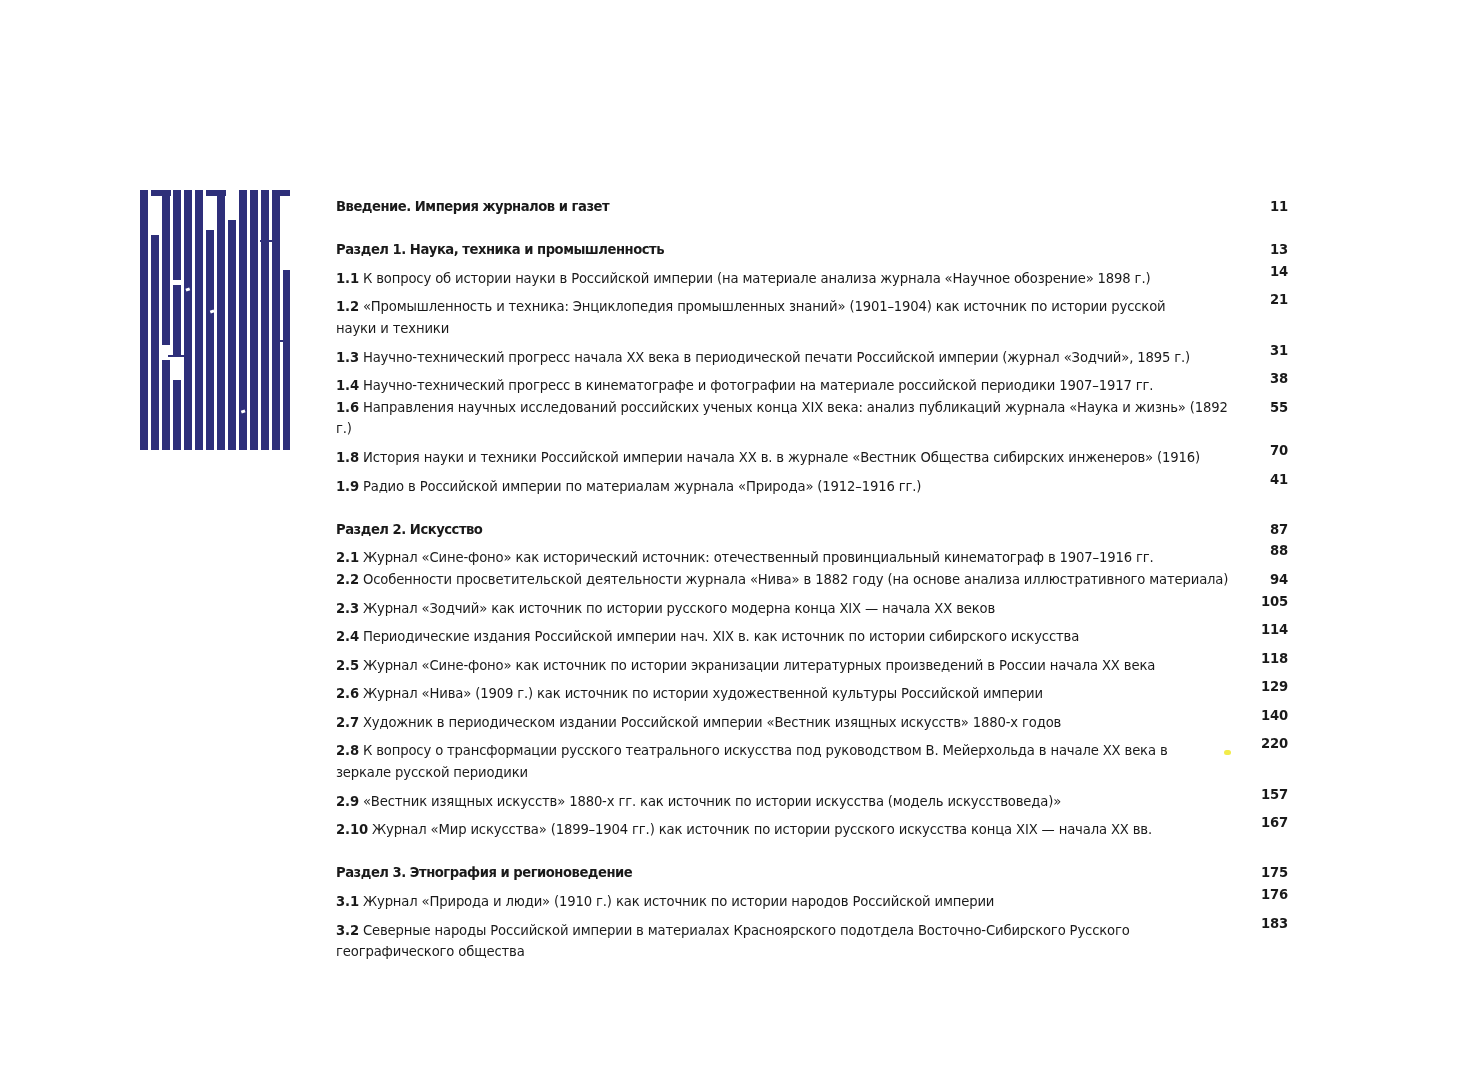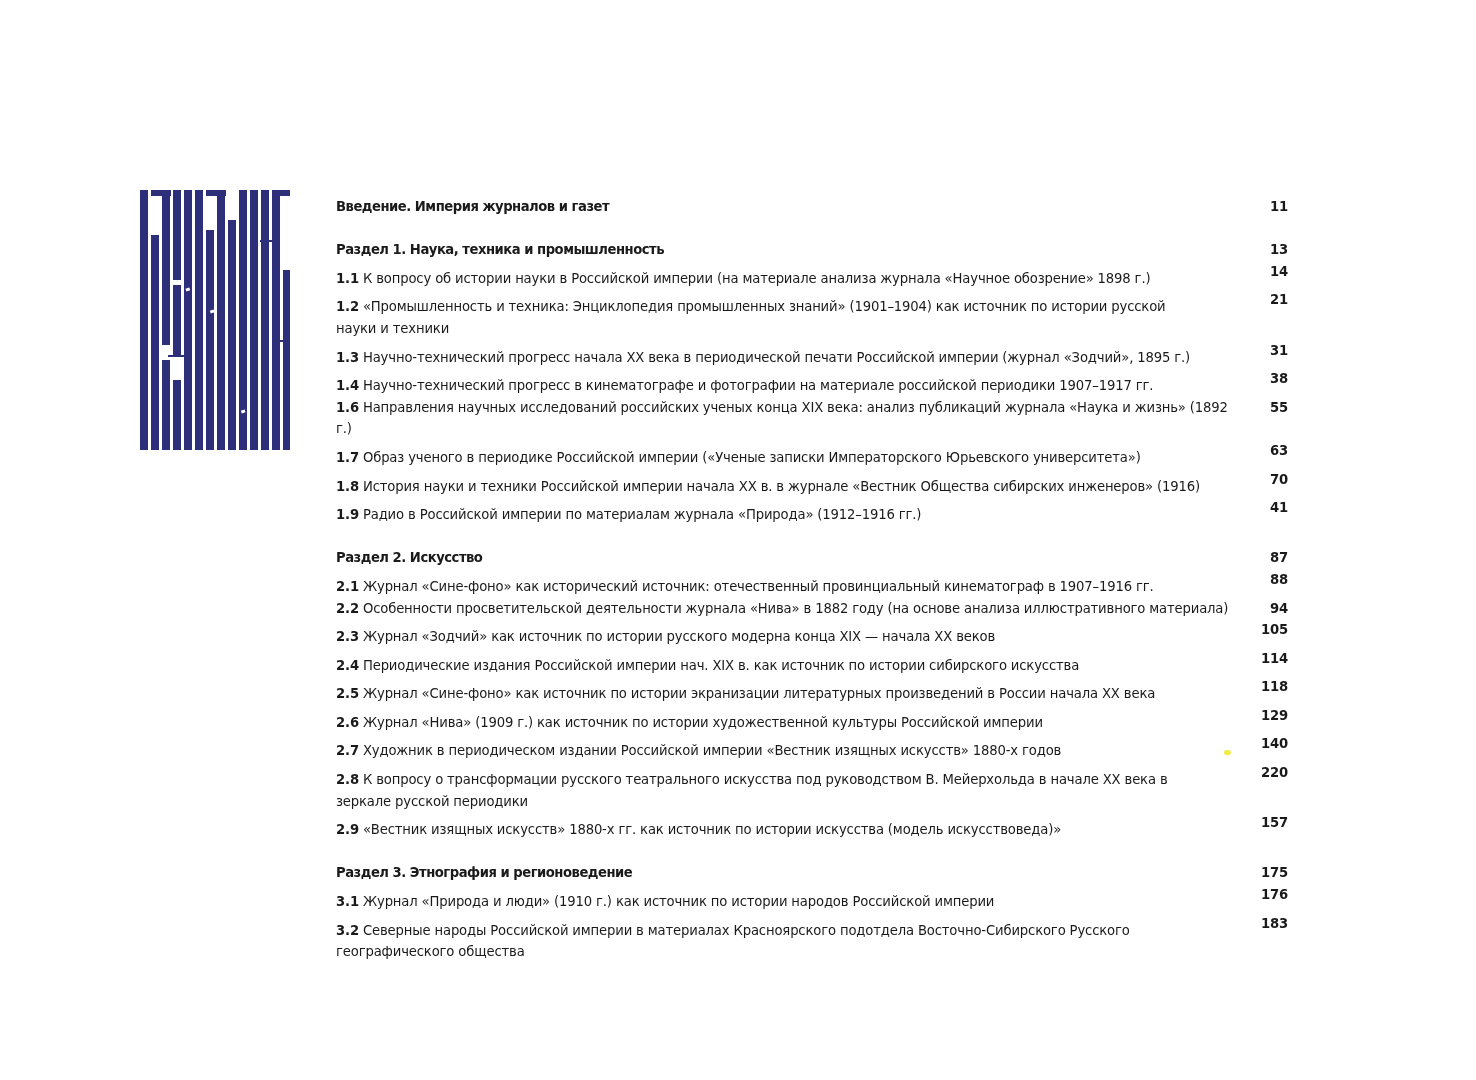--- a/index.html
+++ b/index.html
@@ -134,24 +134,20 @@
   </div>
   <div class="row">
     <span class="title wrap"><span class="num">1.4</span><span>Научно-технический прогресс в кинематографе и фотографии на материале российской периодики 1907–1917 гг.</span></span>
     <span class="page">38</span>
   </div>
   <div class="row">
     <span class="title" style="padding-right:10px"><span class="num">1.6</span><span>Направления научных исследований российских ученых конца XIX века: анализ публикаций журнала «Наука и жизнь» (1892 г.)</span></span>
     <span class="page">55</span>
   </div>
   <div class="row">
-    <span class="title wrap"><span class="num">1.7</span><span>Образ ученого в периодике Российской империи («Ученые записки Императорского Юрьевского университета»)</span></span>
-    <span class="page">63</span>
-  </div>
-  <div class="row">
     <span class="title wrap"><span class="num">1.8</span><span>История науки и техники Российской империи начала XX в. в журнале «Вестник Общества сибирских инженеров» (1916)</span></span>
     <span class="page">70</span>
   </div>
   <div class="row">
     <span class="title wrap"><span class="num">1.9</span><span>Радио в Российской империи по материалам журнала «Природа» (1912–1916 гг.)</span></span>
     <span class="page">41</span>
   </div>
   <div class="gap"></div>
 
   <div class="row heading">
@@ -187,20 +183,24 @@
     <span class="page">140</span>
   </div>
   <div class="row">
     <span class="title wrap" style="max-width:880px"><span class="num">2.8</span><span>К вопросу о трансформации русского театрального искусства под руководством В. Мейерхольда в начале XX века в зеркале русской периодики</span></span>
     <span class="page">220</span>
   </div>
   <div class="row">
     <span class="title wrap"><span class="num">2.9</span><span>«Вестник изящных искусств» 1880-х гг. как источник по истории искусства (модель искусствоведа)»</span></span>
     <span class="page">157</span>
   </div>
+  <div class="row">
+    <span class="title wrap"><span class="num">2.10</span><span>Журнал «Мир искусства» (1899–1904 гг.) как источник по истории русского искусства конца XIX — начала XX вв.</span></span>
+    <span class="page">167</span>
+  </div>
   <div class="gap"></div>
 
   <div class="row heading">
     <span class="title">Раздел 3. Этнография и регионоведение</span>
     <span class="page">175</span>
   </div>
   <div class="row">
     <span class="title wrap"><span class="num">3.1</span><span>Журнал «Природа и люди» (1910 г.) как источник по истории народов Российской империи</span></span>
     <span class="page">176</span>
   </div>

